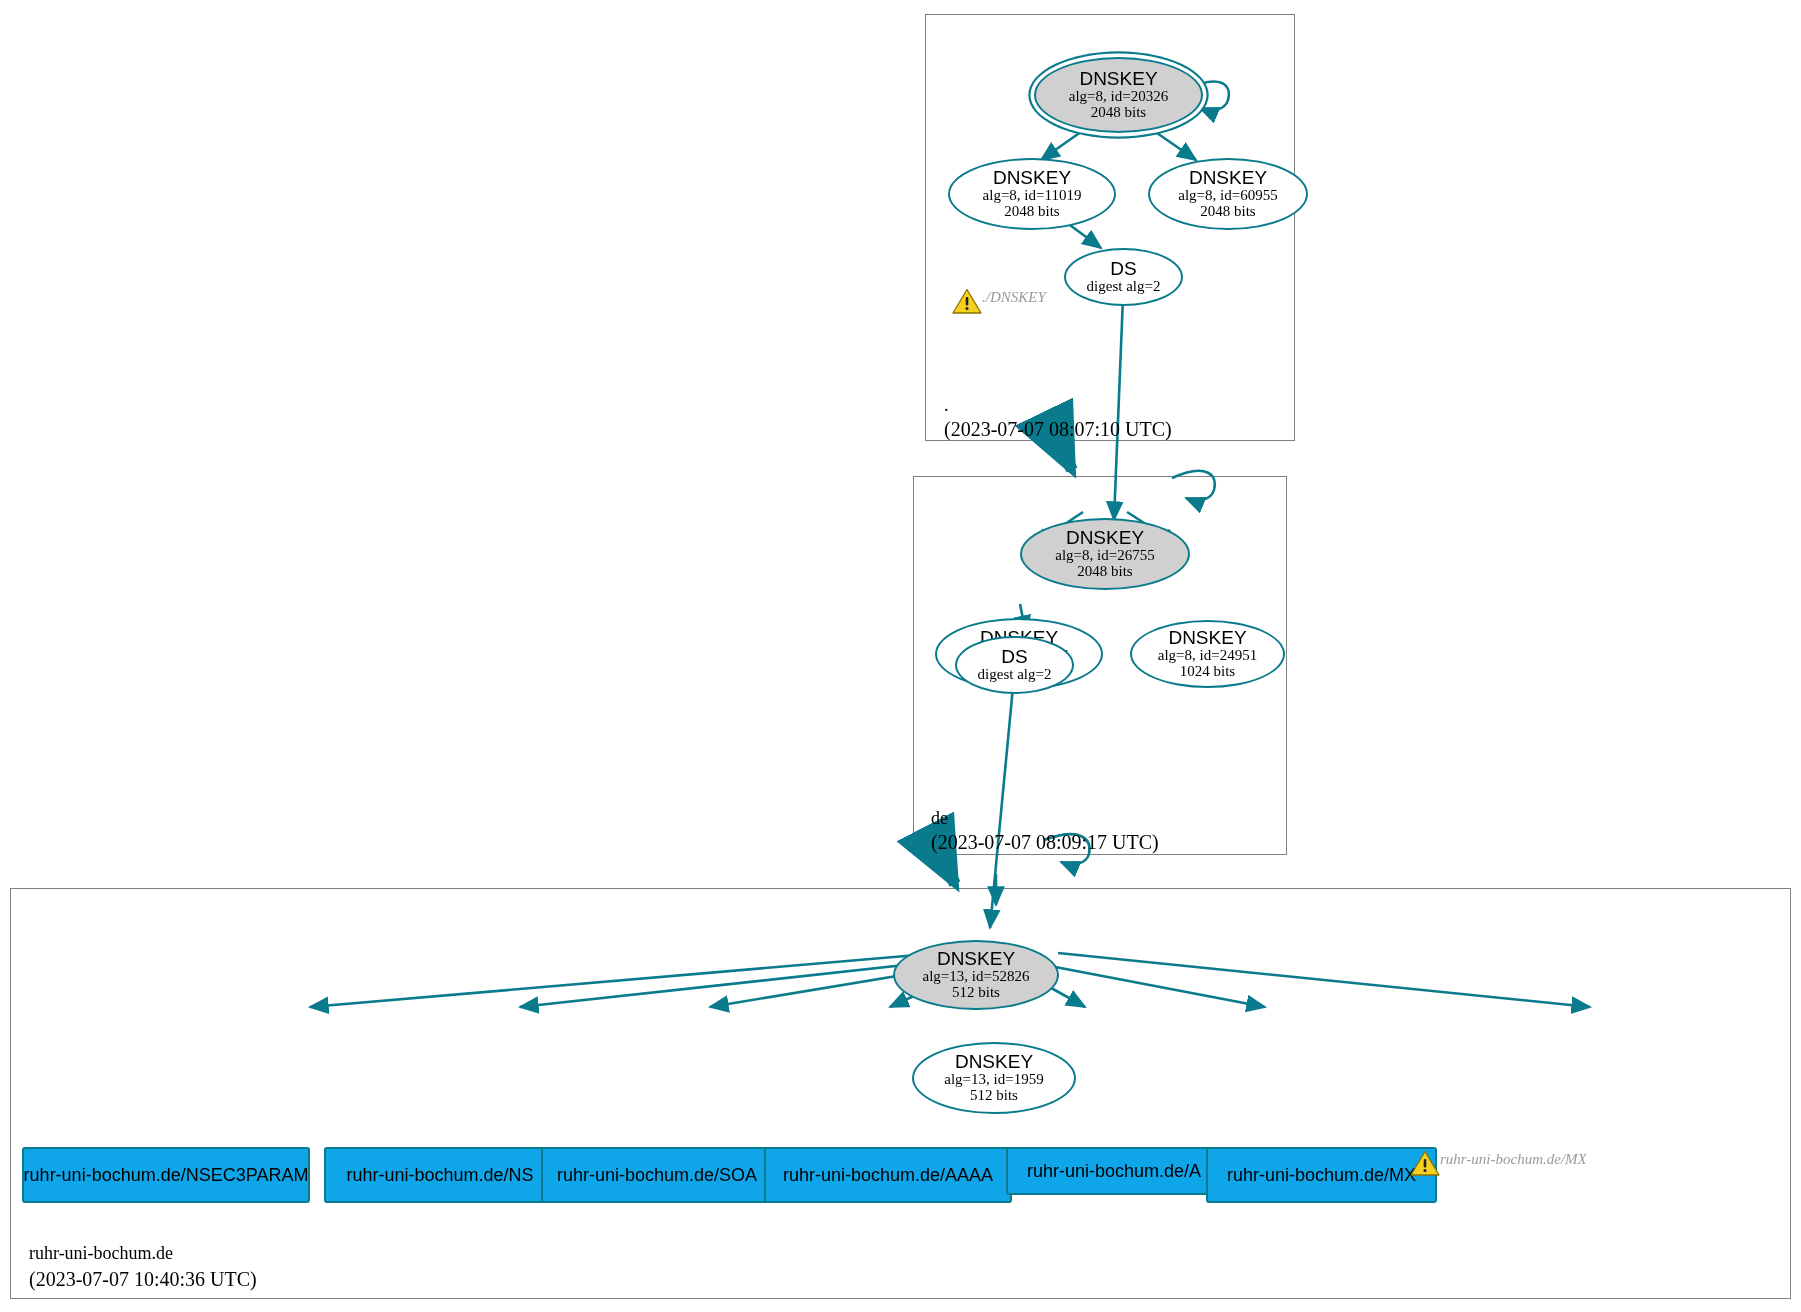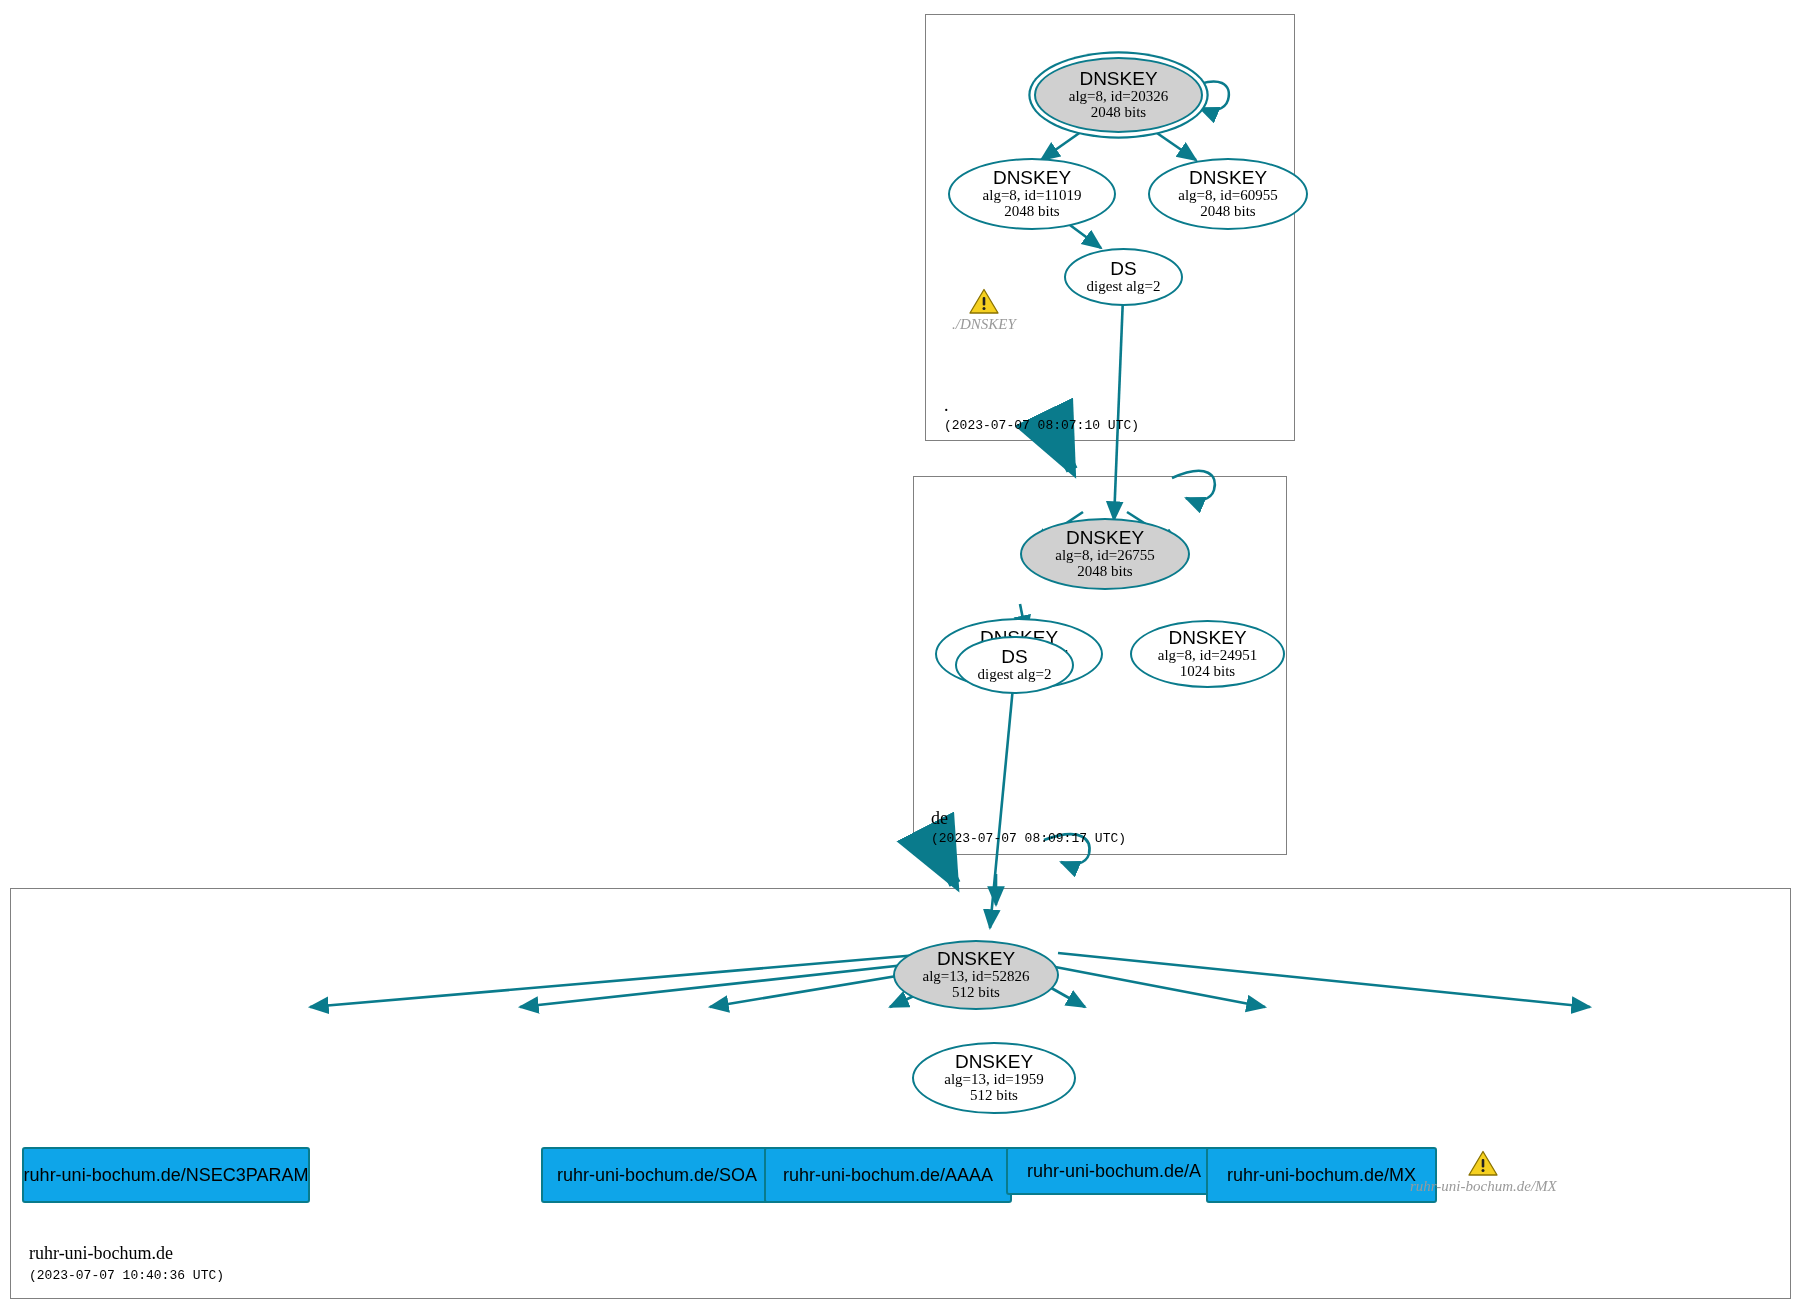--- a/index.html
+++ b/index.html
@@ -31,21 +31,21 @@
     box-sizing: border-box;
     background: transparent;
   }
   .zone-label {
     position: absolute;
     font-family: "Liberation Serif", serif;
     color: #000000;
     white-space: nowrap;
   }
   .zone-name { font-size: 18px; }
-  .zone-time { font-size: 13px; font-family: Liberation Mono, monospace; }
+  .zone-time { font-size: 20px; }
 
   .node {
     position: absolute;
     box-sizing: border-box;
     display: flex;
     flex-direction: column;
     align-items: center;
     justify-content: center;
     text-align: center;
     line-height: 1.05;
@@ -83,22 +83,22 @@
     justify-content: center;
     font-family: "Liberation Sans", sans-serif;
     font-size: 18px;
     color: #000000;
     white-space: nowrap;
   }
 
   .warn {
     position: absolute;
     display: flex;
-    flex-direction: column;
-    align-items: center;
+    flex-direction: row;
+    align-items: flex-start;
   }
   .warn-label {
     font-family: "Liberation Serif", serif;
     font-style: italic;
     font-size: 15px;
     color: #9a9a9a;
     white-space: nowrap;
     margin-top: 1px;
   }
 </style>
@@ -227,20 +227,21 @@
     <div class="t3">512 bits</div>
   </div>
 
   <div class="node ellipse" style="left:912px; top:1042px; width:164px; height:72px;">
     <div class="t1">DNSKEY</div>
     <div class="t2">alg=13, id=1959</div>
     <div class="t3">512 bits</div>
   </div>
 
   <div class="rrset" style="left:22px; top:1147px; width:288px; height:56px;">ruhr-uni-bochum.de/NSEC3PARAM</div>
+  <div class="rrset" style="left:324px; top:1147px; width:232px; height:56px;">ruhr-uni-bochum.de/NS</div>
   <div class="rrset" style="left:541px; top:1147px; width:232px; height:56px;">ruhr-uni-bochum.de/SOA</div>
   <div class="rrset" style="left:764px; top:1147px; width:248px; height:56px;">ruhr-uni-bochum.de/AAAA</div>
   <div class="rrset" style="left:1006px; top:1147px; width:216px; height:48px;">ruhr-uni-bochum.de/A</div>
   <div class="rrset" style="left:1206px; top:1147px; width:231px; height:56px;">ruhr-uni-bochum.de/MX</div>
 
   <div class="warn" style="left:1410px; top:1150px;">
     <svg width="30" height="27" viewBox="0 0 30 27">
       <path d="M15,1.5 L29,25 L1,25 Z" fill="#f5d020" stroke="#8a7200" stroke-width="1.3" stroke-linejoin="round"></path>
       <rect x="13.7" y="9" width="2.6" height="8.6" rx="1.1" fill="#222222"></rect>
       <circle cx="15" cy="20.6" r="1.5" fill="#222222"></circle>

